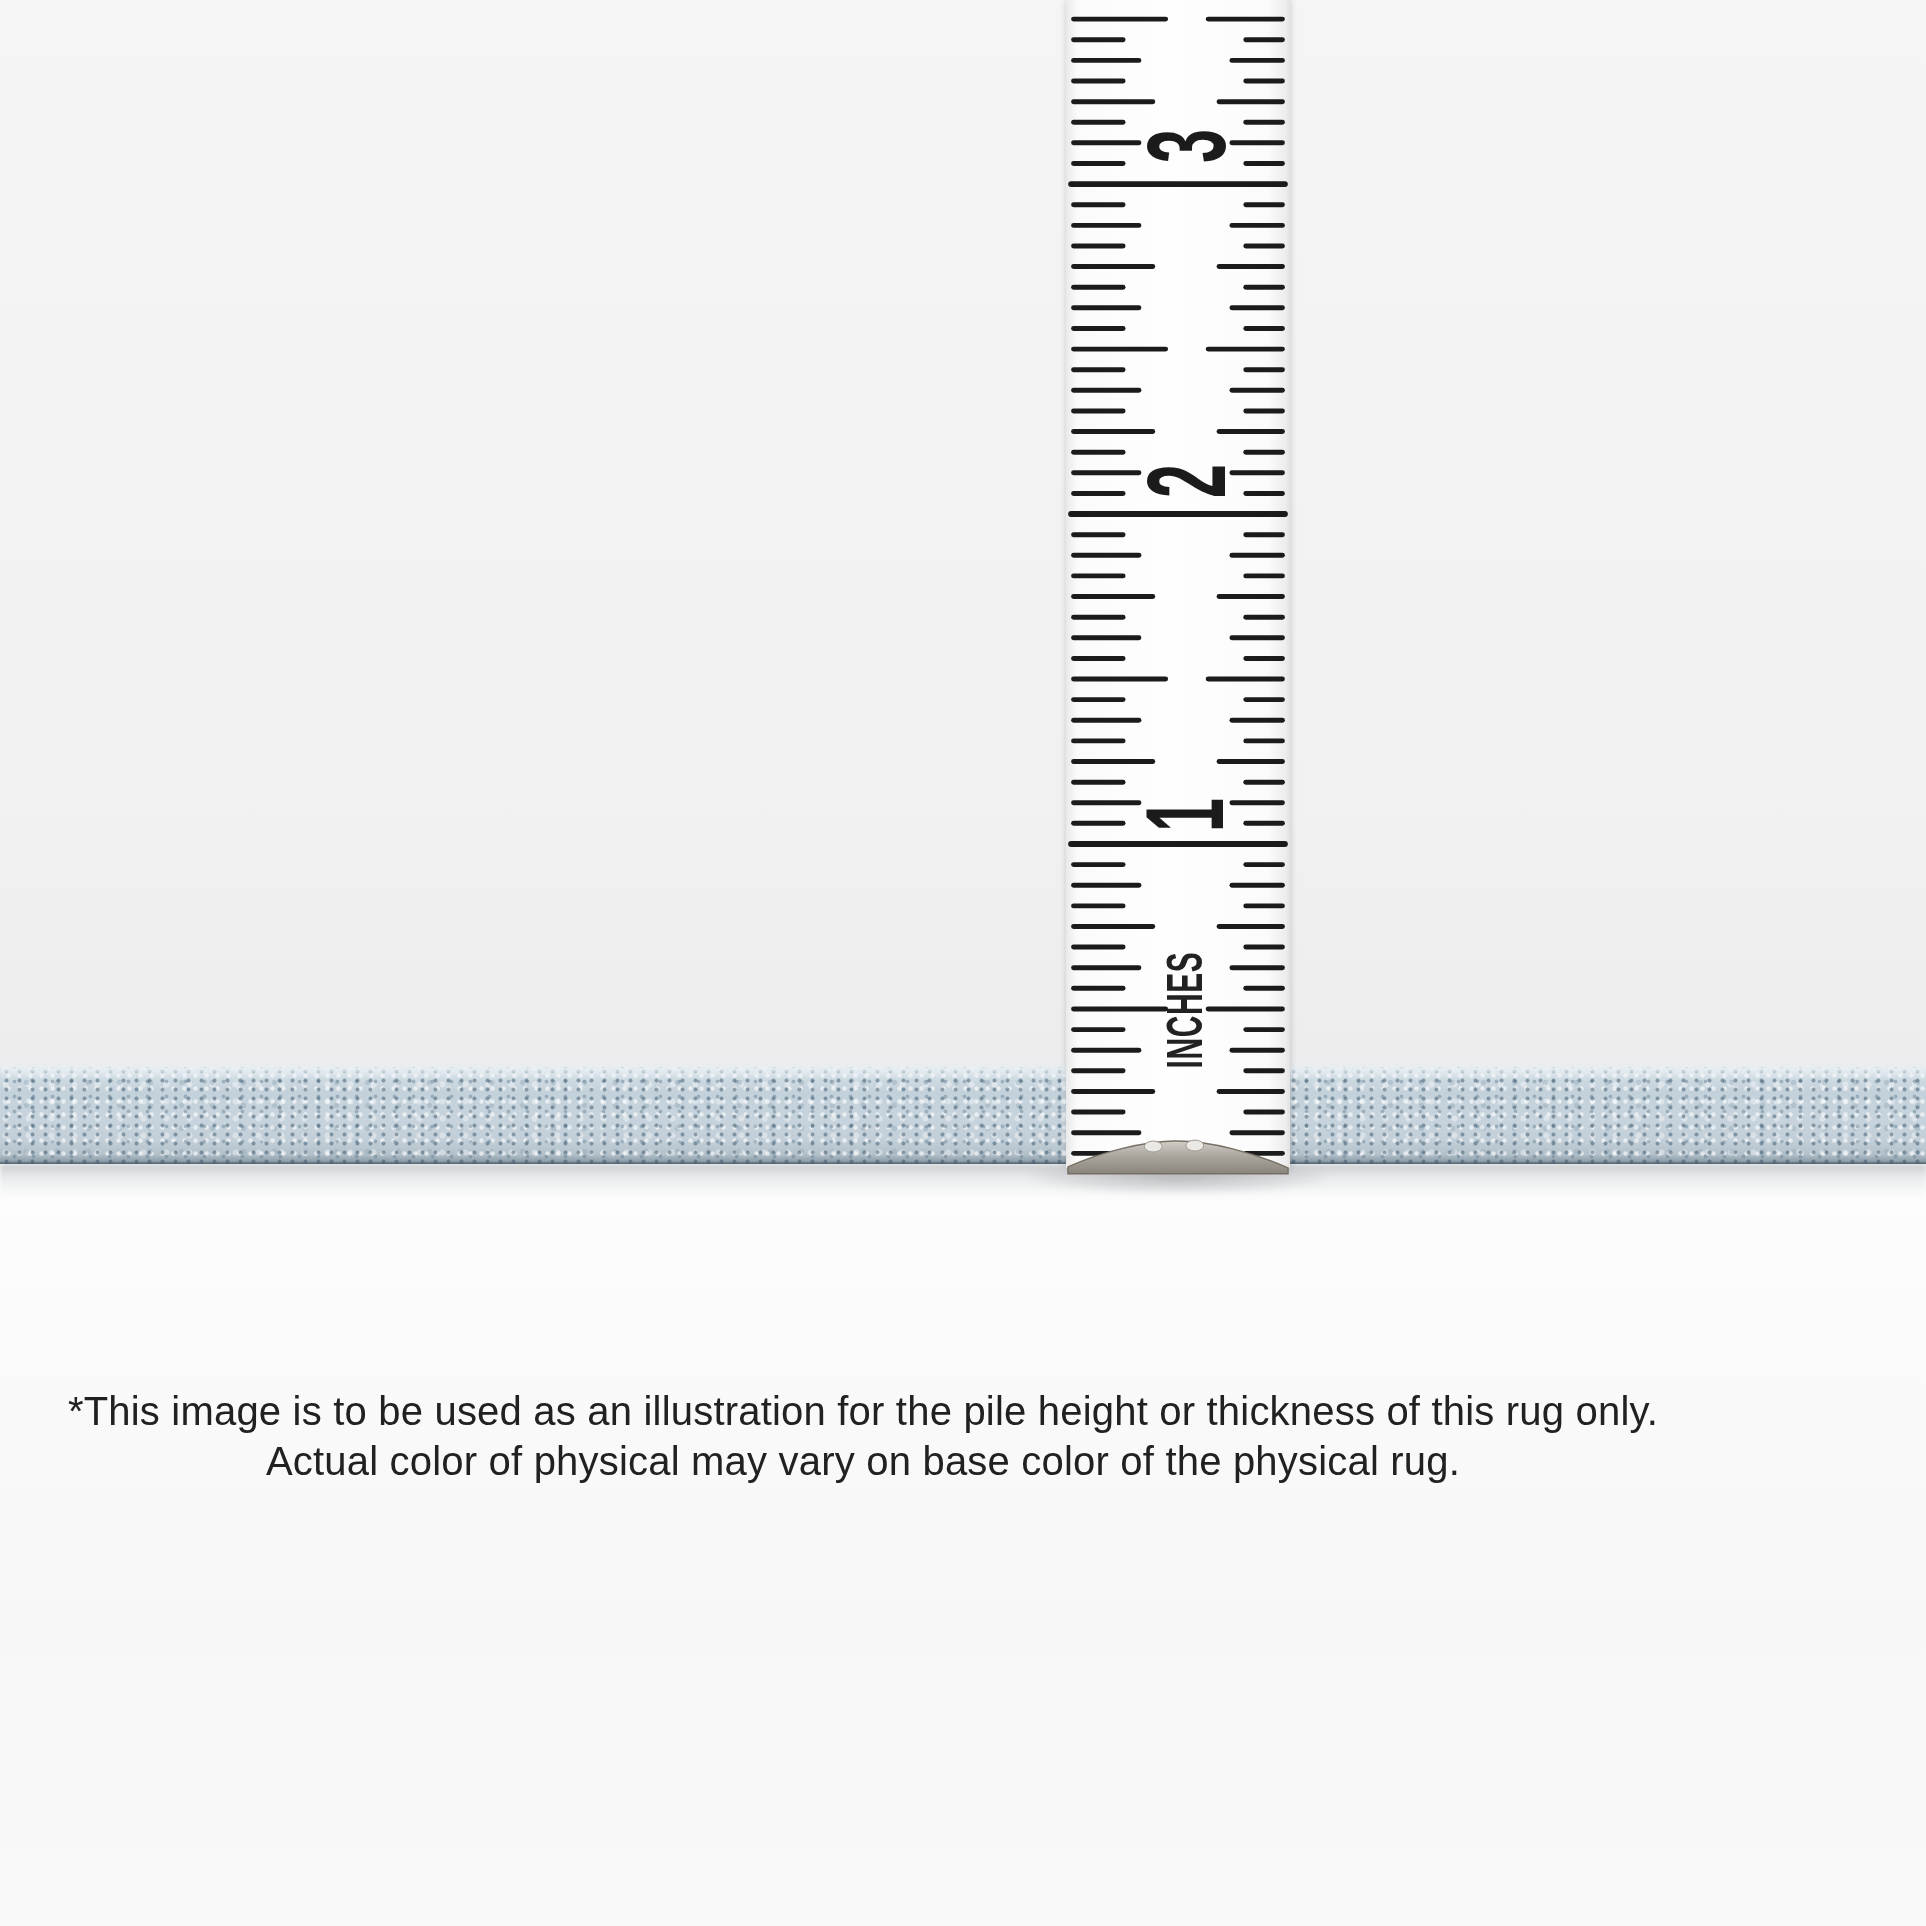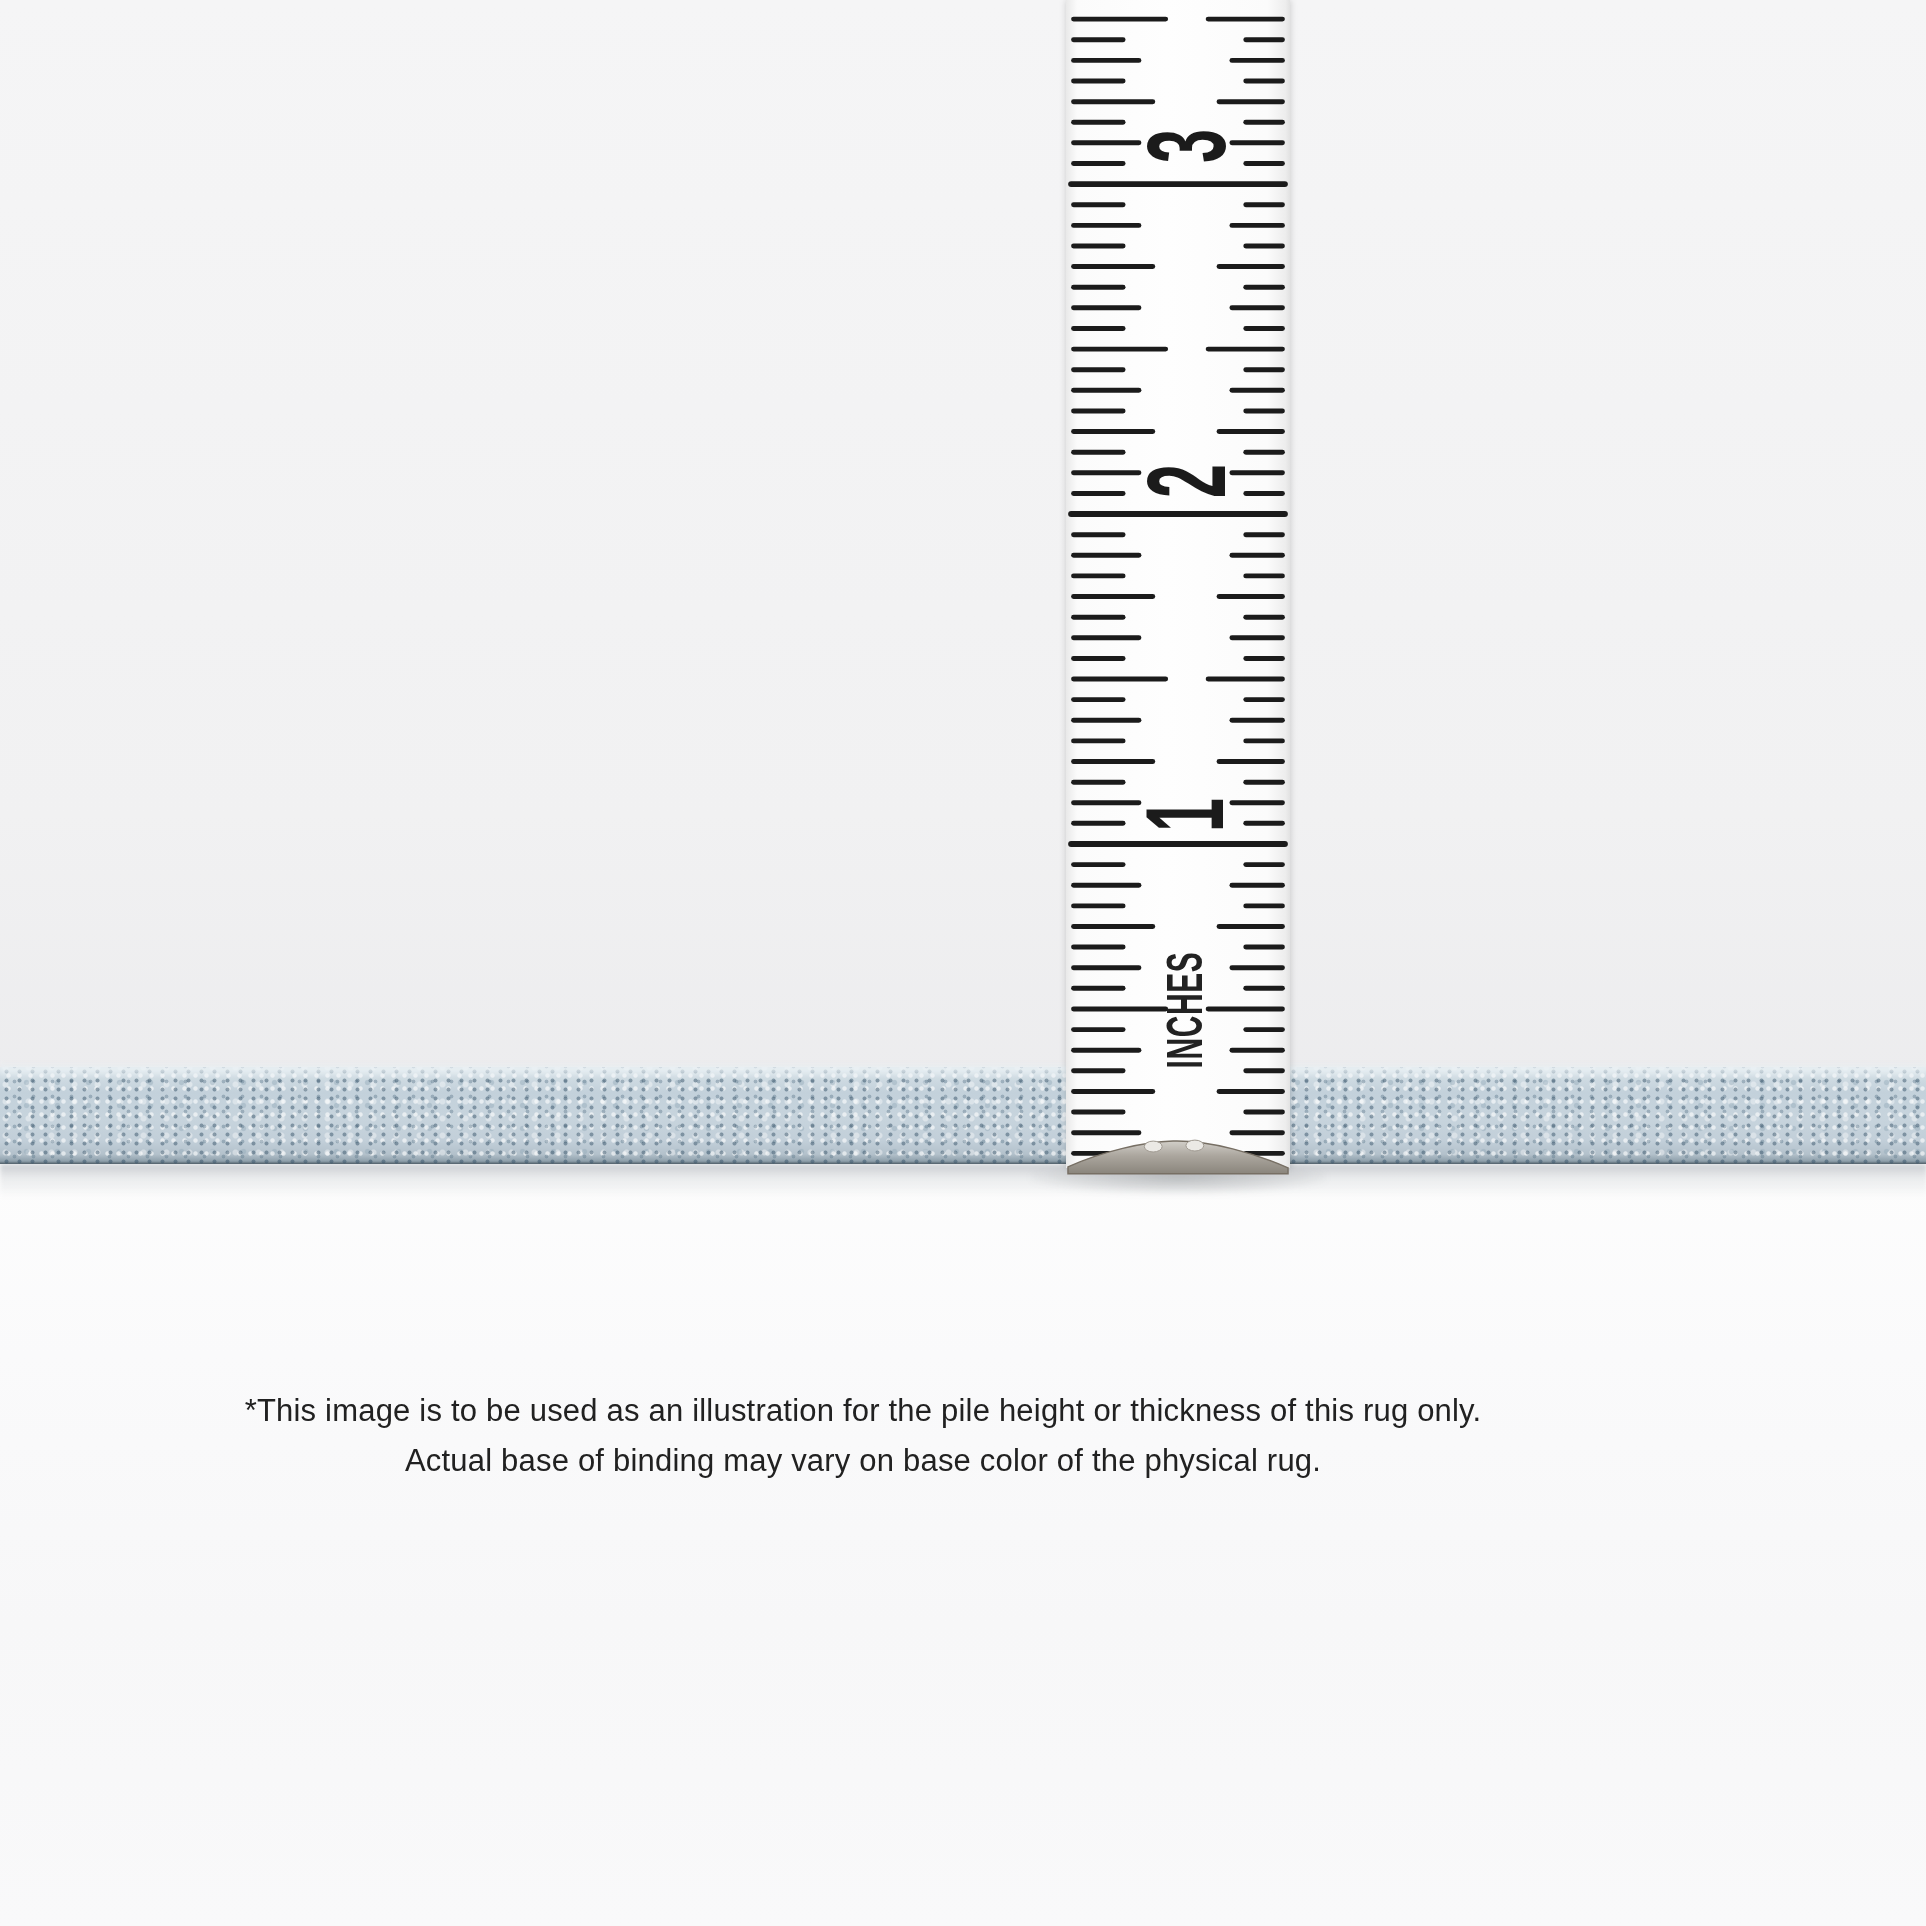--- a/index.html
+++ b/index.html
@@ -46,21 +46,21 @@
   .num-2{left:121px;top:481px;}
   .num-1{left:119px;top:815px;}
   .unit-label{position:absolute;left:119px;top:1010px;color:#222;font-weight:700;font-size:50px;line-height:1;
     transform:translate(-50%,-50%) rotate(-90deg) scaleX(0.60);transform-origin:center;white-space:nowrap;letter-spacing:1px;}
   .metal-tip{position:absolute;left:0;top:1127px;width:224px;height:48px;}
   .tip-shadow{position:absolute;left:1030px;top:1160px;width:297px;height:34px;
     background:radial-gradient(ellipse at 50% 50%,rgba(60,65,70,0.28) 0%,rgba(80,85,90,0.10) 55%,rgba(0,0,0,0) 75%);
     filter:blur(3px);}
   
   .caption{position:absolute;left:0;top:1386px;width:1726px;text-align:center;color:#212121;
-    font-size:31px;line-height:50px;letter-spacing:0.2px;}
+    font-size:40px;line-height:50px;letter-spacing:0.2px;}
 </style>
 </head>
 <body>
 
 <div id="stage">
 
   <div class="wall"></div>
   <div class="floor"></div>
   <div class="rug-shadow"></div>
 
@@ -198,17 +198,17 @@
         </linearGradient>
       </defs>
       <path d="M2,47 L2,40 C38,24 78,15 108,14 C146,13 192,27 224,41 L224,47 Z" fill="url(#mg)" stroke="#776f64" stroke-width="1.5"></path>
       <ellipse cx="88" cy="19.5" rx="9" ry="5.5" fill="#ebe9e5" stroke="#9d978e" stroke-width="1"></ellipse>
       <ellipse cx="130" cy="18.5" rx="9" ry="5.5" fill="#ebe9e5" stroke="#9d978e" stroke-width="1"></ellipse>
     </svg>
   </div>
 
   <div class="caption">
     <div>*This image is to be used as an illustration for the pile height or thickness of this rug only.</div>
-    <div>Actual base of binding may vary on base color of the physical rug.</div>
+    <div>Actual color of physical may vary on base color of the physical rug.</div>
   </div>
 
 </div>
 
 
 </body></html>

